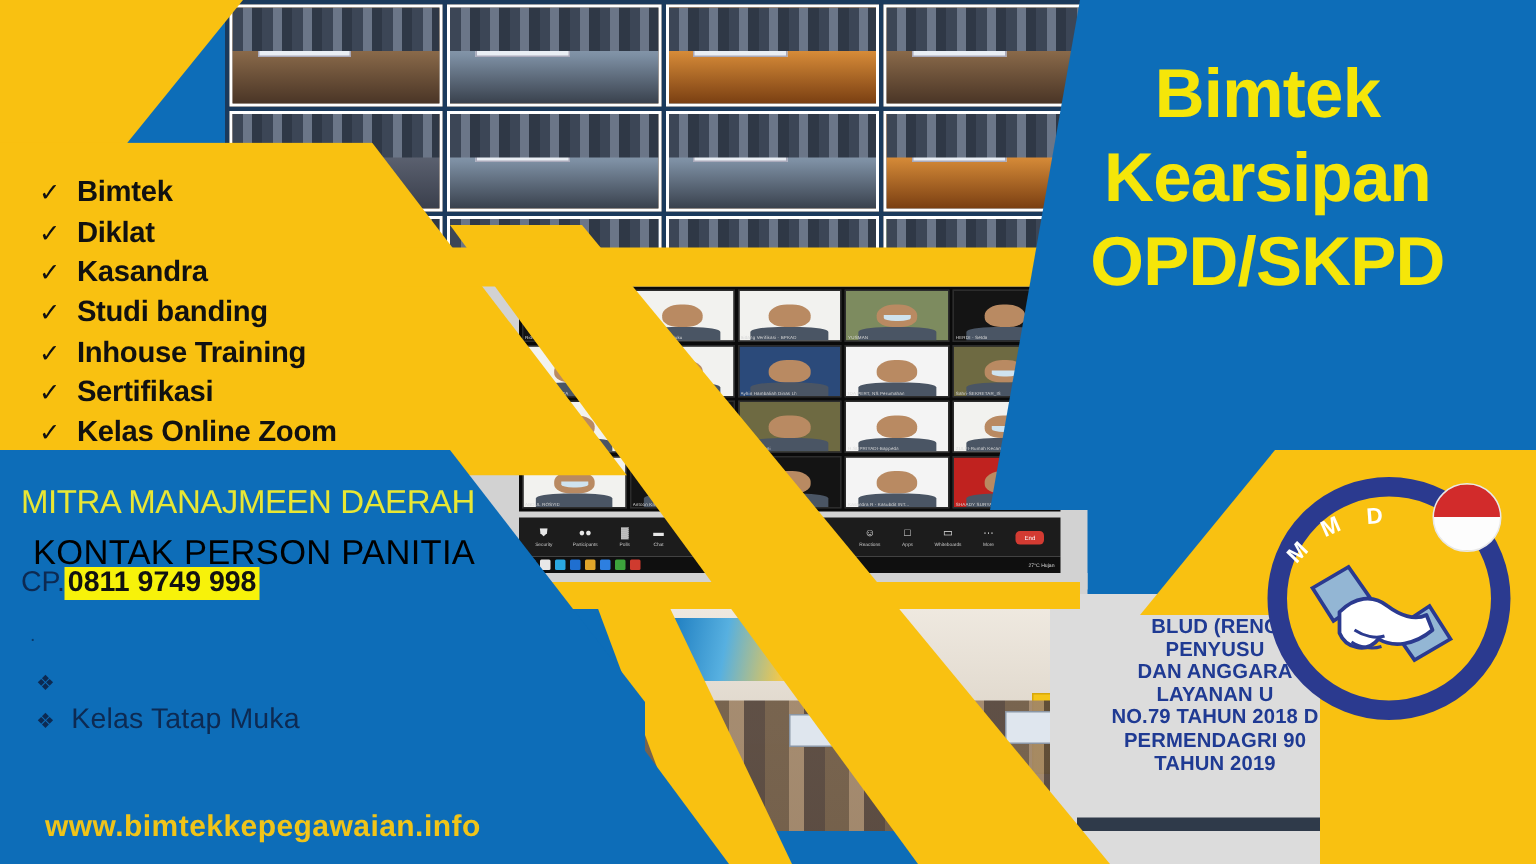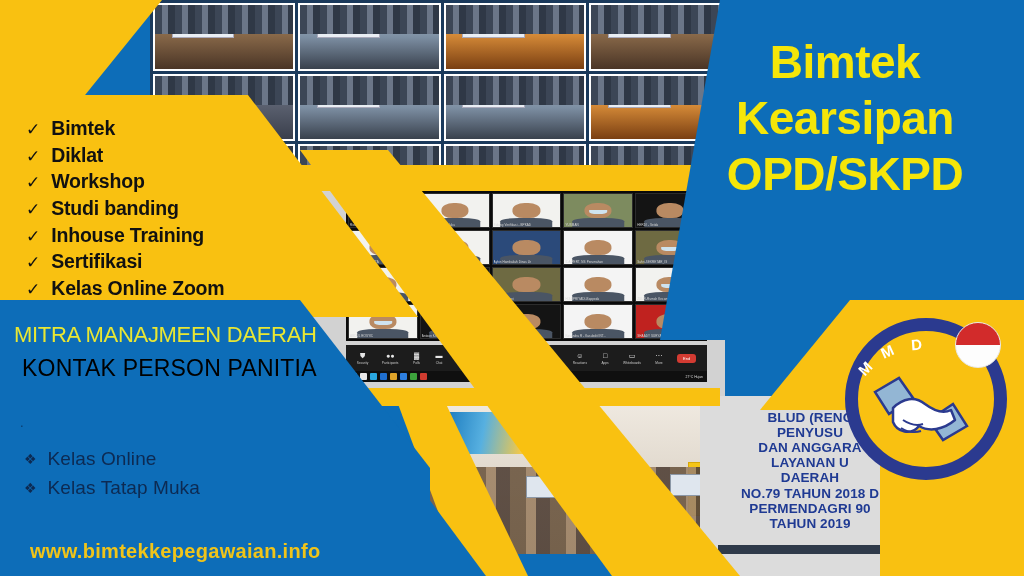--- a/index.html
+++ b/index.html
@@ -441,21 +441,20 @@
     <div class="lap" style="left:170px;bottom:30px;"></div>
     <div class="lap" style="left:240px;bottom:58px;"></div>
   </div>
 
   <div id="slide" class="layer">
     <div id="slidetext">
         <div>BLUD (RENC</div>
         <div>PENYUSU</div>
         <div>DAN ANGGARA</div>
         <div>LAYANAN U</div>
-        <div>DAERAH</div>
         <div>NO.79 TAHUN 2018 D</div>
         <div>PERMENDAGRI 90</div>
         <div>TAHUN 2019</div>
       </div>
     <div id="slidebar"></div>
   </div>
 
   <div id="ylTop" class="layer"></div>
   <div id="ylLeft" class="layer"></div>
   <div id="ylDiagMid" class="layer"></div>
@@ -473,21 +472,21 @@
       <div class="ckrow">
         <span class="ckmark">✓</span>
         <span class="cklabel">Bimtek</span>
       </div>
       <div class="ckrow">
         <span class="ckmark">✓</span>
         <span class="cklabel">Diklat</span>
       </div>
       <div class="ckrow">
         <span class="ckmark">✓</span>
-        <span class="cklabel">Workshop</span>
+        <span class="cklabel">Kasandra</span>
       </div>
       <div class="ckrow">
         <span class="ckmark">✓</span>
         <span class="cklabel">Studi banding</span>
       </div>
       <div class="ckrow">
         <span class="ckmark">✓</span>
         <span class="cklabel">Inhouse Training</span>
       </div>
       <div class="ckrow">
@@ -501,25 +500,28 @@
     </div>
 
   <div id="title" class="layer">
     <div>Bimtek</div>
     <div>Kearsipan</div>
     <div>OPD/SKPD</div>
   </div>
 
   <div id="brand" class="layer">MITRA MANAJMEEN DAERAH</div>
   <div id="kontak" class="layer">KONTAK PERSON PANITIA</div>
+  <div id="cpline" class="layer">
+    <span>CP.</span>
+    <span class="hl">0811 9749 998</span>
+  </div>
   <div id="dot" class="layer">.</div>
   <div id="bullets" class="layer">
       <div class="blrow">
         <span class="blmark">❖</span>
-        <span class="bllabel">Kelas Online</span>
       </div>
       <div class="blrow">
         <span class="blmark">❖</span>
         <span class="bllabel">Kelas Tatap Muka</span>
       </div>
     </div>
   <div id="website" class="layer">www.bimtekkepegawaian.info</div>
 
   <div id="logo" class="layer">
     <div class="ring"></div>

